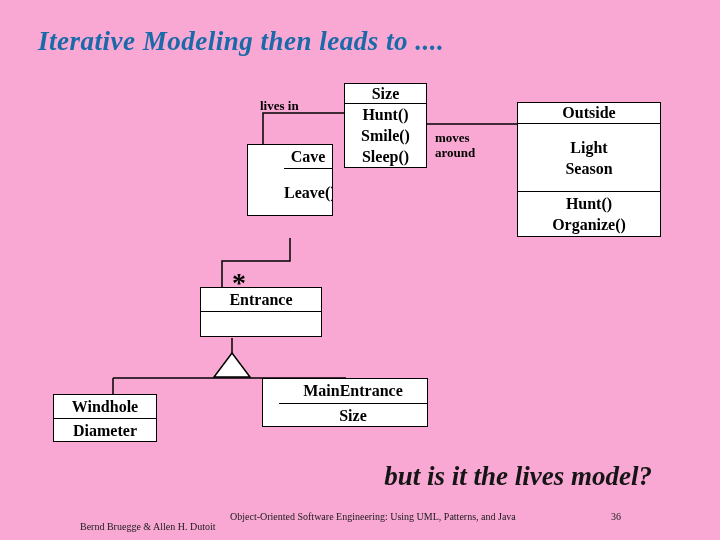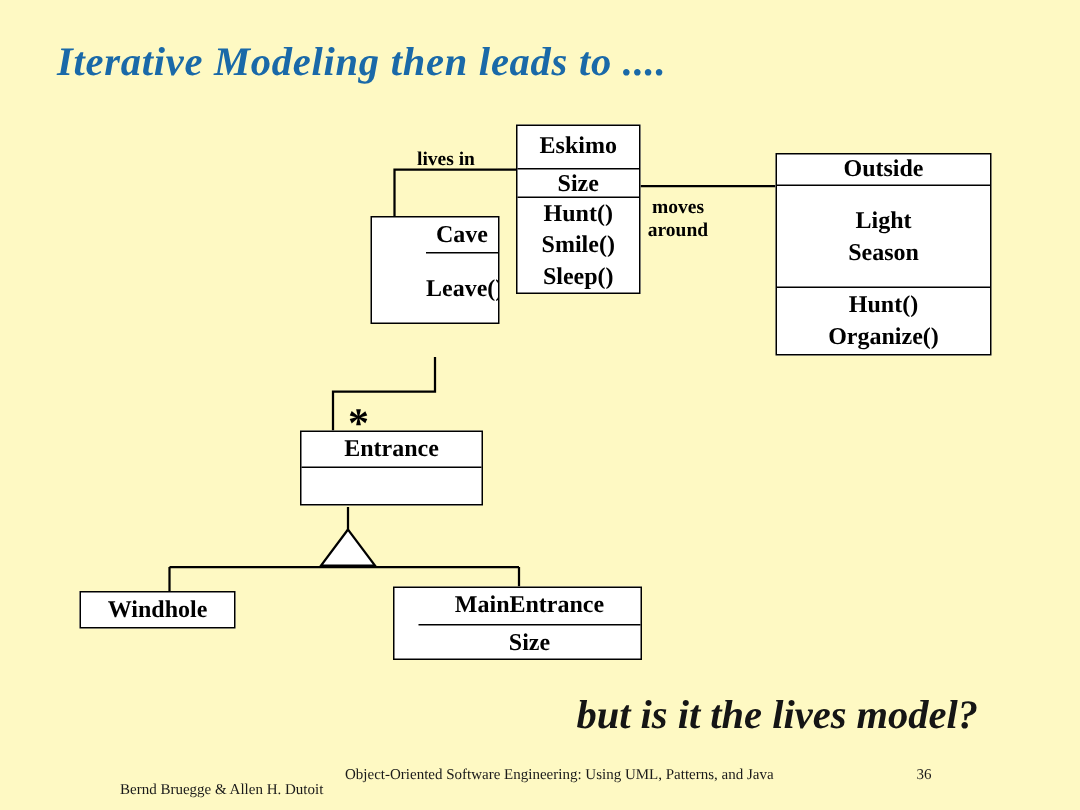--- a/index.html
+++ b/index.html
@@ -1,17 +1,17 @@
 <!DOCTYPE html>
 <html><head>
 <meta charset="utf-8">
 <style>
   html,body{margin:0;padding:0;background:#ffffff;}
   .slide{
-    position:relative;width:720px;height:540px;background:#fef9c3;
+    position:relative;width:720px;height:540px;background:#f9a8d4;
     font-family:"Liberation Serif",serif;overflow:hidden;
   }
   .title{
     position:absolute;left:38px;top:26px;margin:0;
     font-size:27px;font-weight:bold;font-style:italic;
     color:#1A69A8;letter-spacing:0.5px;white-space:nowrap;
   }
   svg.connectors{position:absolute;left:0;top:0;width:720px;height:540px;}
   .ubox{
     position:absolute;background:#ffffff;border:1.5px solid #000;
@@ -22,27 +22,27 @@
     display:flex;flex-direction:column;justify-content:center;
     box-sizing:border-box;overflow:hidden;
   }
   .comp + .comp{border-top:1.5px solid #000;}
   .row{line-height:21px;white-space:nowrap;}
   #box-eskimo{left:344px;top:83px;width:83px;}
   #box-cave{left:247px;top:144px;width:86px;padding-left:36px;}
   #box-outside{left:517px;top:102px;width:144px;}
   #box-entrance{left:200px;top:287px;width:122px;}
   #box-windhole{left:53px;top:394px;width:104px;}
-  #box-mainentrance{left:262px;top:391px;width:166px;padding-left:16px;}
+  #box-mainentrance{left:262px;top:378px;width:166px;padding-left:16px;}
   .assoc-label{
     position:absolute;font-weight:bold;font-size:13px;color:#000;
     line-height:15px;white-space:nowrap;
   }
-  #label-lives-in{left:278px;top:98px;text-align:right;}
-  #label-moves-around{left:418px;top:130px;width:68px;text-align:center;}
+  #label-lives-in{left:260px;top:98px;text-align:right;}
+  #label-moves-around{left:435px;top:130px;width:68px;}
   #label-multiplicity{
     position:absolute;left:232px;top:269px;font-weight:bold;font-size:28px;
     line-height:28px;color:#000;
   }
   .closing{
     position:absolute;left:300px;top:461px;width:352px;margin:0;
     text-align:right;font-size:27px;font-weight:bold;font-style:italic;
     color:#151515;white-space:nowrap;
   }
   .footer{position:absolute;left:0;top:511px;width:720px;font-size:10px;color:#1a1a1a;}
@@ -62,21 +62,20 @@
     <line x1="427" y1="124" x2="517" y2="124"></line>
     <polyline points="290,238 290,261 222,261 222,287"></polyline>
     <line x1="232" y1="338" x2="232" y2="354"></line>
     <line x1="113" y1="378" x2="346" y2="378"></line>
     <line x1="113" y1="378" x2="113" y2="394"></line>
     <line x1="346" y1="378" x2="346" y2="391"></line>
     <polygon points="232,353 214,377 250,377" fill="#ffffff"></polygon>
   </svg>
 
   <div class="ubox" id="box-eskimo">
-    <div class="comp" style="height:28px">Eskimo</div>
     <div class="comp" style="height:19px">
       <div class="row">Size</div>
     </div>
     <div class="comp" style="height:64px">
       <div class="row">Hunt()</div>
       <div class="row">Smile()</div>
       <div class="row">Sleep()</div>
     </div>
   </div>
 
@@ -99,20 +98,23 @@
     </div>
   </div>
 
   <div class="ubox" id="box-entrance">
     <div class="comp" style="height:23px">Entrance</div>
     <div class="comp" style="height:25px"></div>
   </div>
 
   <div class="ubox" id="box-windhole">
     <div class="comp" style="height:23px">Windhole</div>
+    <div class="comp" style="height:23px">
+      <div class="row">Diameter</div>
+    </div>
   </div>
 
   <div class="ubox" id="box-mainentrance">
     <div class="comp" style="height:24px">MainEntrance</div>
     <div class="comp" style="height:23px">
       <div class="row">Size</div>
     </div>
   </div>
 
   <div class="assoc-label" id="label-lives-in">lives in</div>

